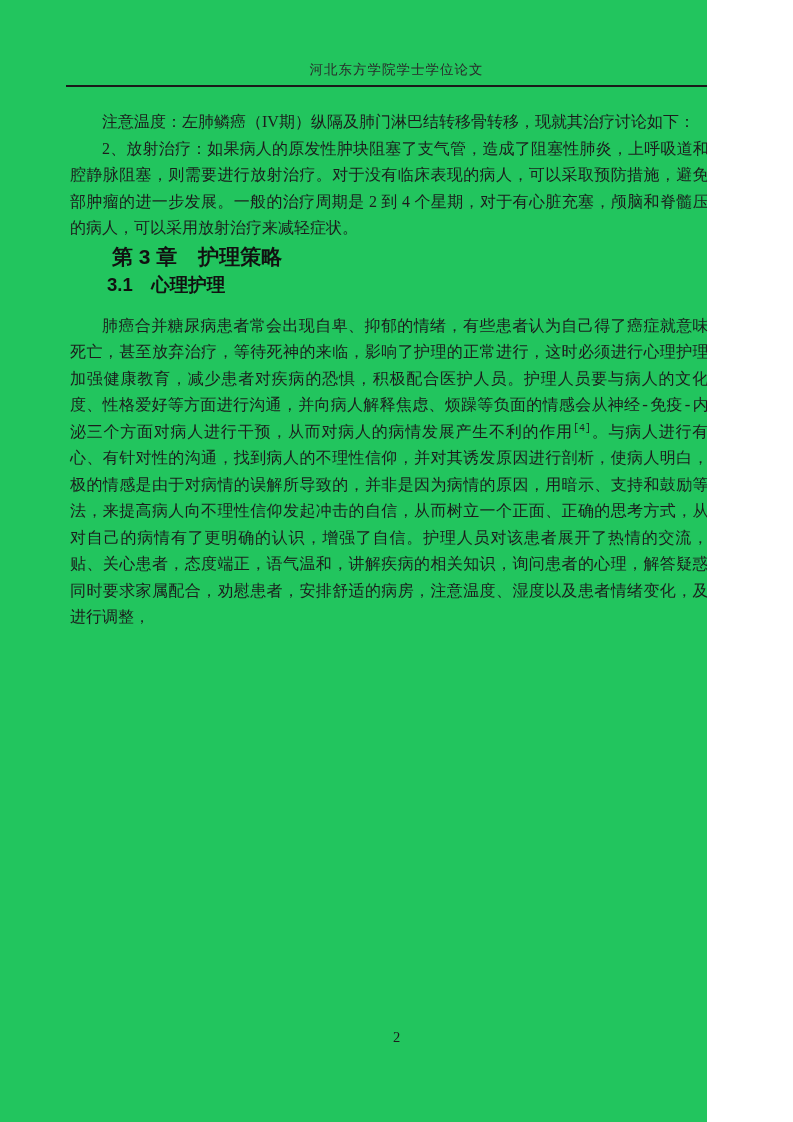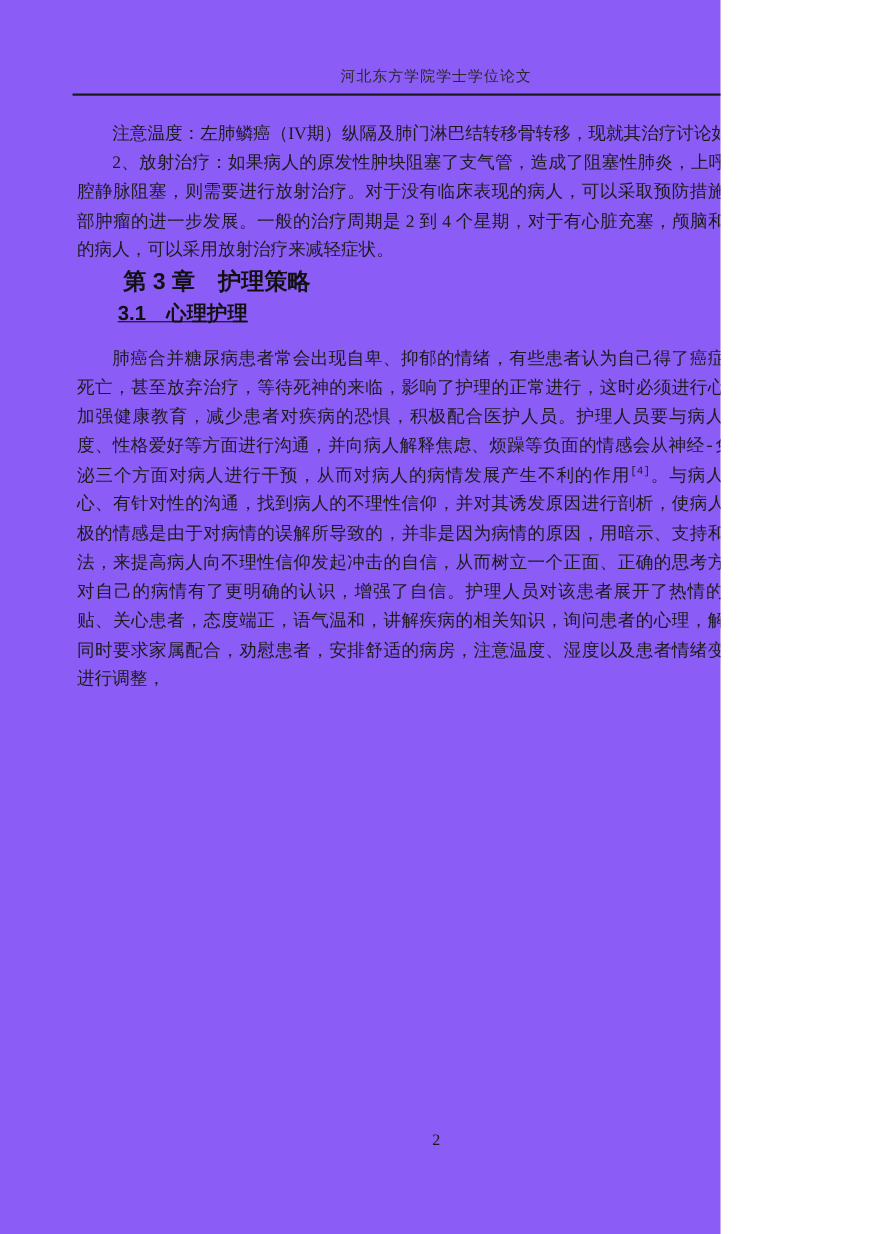--- a/index.html
+++ b/index.html
@@ -2,23 +2,23 @@
 <html><head>
 <meta charset="utf-8">
 <style>
   html, body {
     margin: 0;
     padding: 0;
     background: #ffffff;
   }
   .page {
     position: relative;
-    width: 655px;
+    width: 707px;
     height: 1122px;
-    background: #8b5cf6;
+    background: #22c55e;
     overflow: hidden;
     font-family: "Liberation Serif", "DejaVu Serif", serif;
     color: #1c1c1c;
   }
   .doc-header {
     position: absolute;
     top: 61px;
     left: 66px;
     width: 661px;
     text-align: center;
@@ -63,21 +63,20 @@
   }
   .section-heading {
     margin: 36px 0 0 0;
     text-align: left;
     font-family: "Liberation Sans", "DejaVu Sans", sans-serif;
     font-weight: bold;
     font-size: 18.5px;
     line-height: 26px;
     color: #111111;
     text-indent: 0;
-    text-decoration: underline;
   }
   .para-after-section {
     margin-top: 16px !important;
     font-family: Liberation Mono, monospace;
   }
   sup.ref {
     font-size: 10px;
     line-height: 0;
     vertical-align: super;
   }

